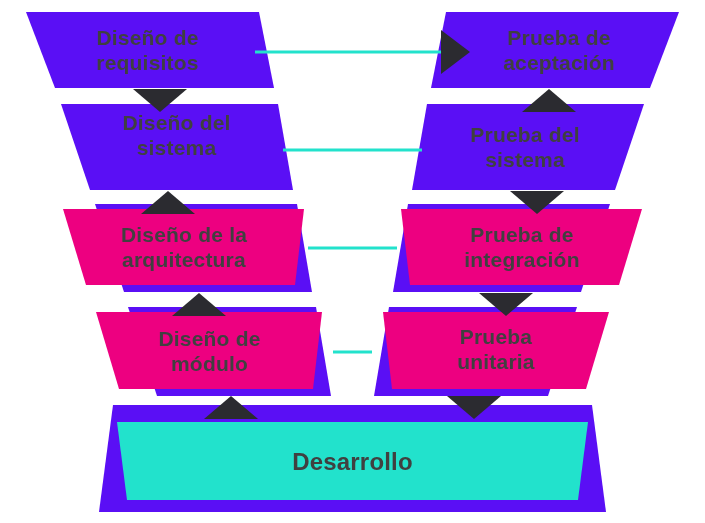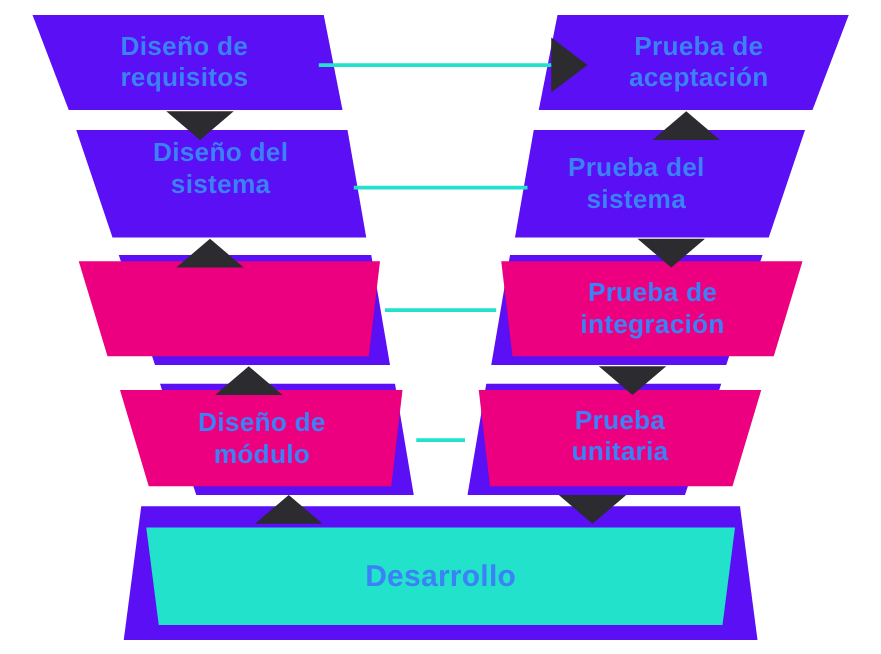--- a/index.html
+++ b/index.html
@@ -1,20 +1,20 @@
 <!DOCTYPE html>
 <html><head>
 <meta charset="utf-8">
 <style>
   html,body{margin:0;padding:0;background:#ffffff;}
   body{width:705px;height:523px;overflow:hidden;
        font-family:"Liberation Sans","DejaVu Sans",sans-serif;}
   #stage{position:relative;width:705px;height:523px;background:#fff;}
   .svgroot{position:absolute;left:0;top:0;width:705px;height:523px;}
-  .lbl{position:absolute;color:#3b82f6;font-weight:bold;font-size:21px;
+  .lbl{position:absolute;color:#404040;font-weight:bold;font-size:21px;
        line-height:25px;text-align:center;letter-spacing:.2px;
        white-space:pre-line;display:flex;align-items:center;
        justify-content:center;pointer-events:none;}
   .lbl-dev{font-size:24px;}
 </style>
 </head>
 <body>
 
 <div id="stage">
 
@@ -56,26 +56,28 @@
 
     <line x1="283" y1="150" x2="422" y2="150" stroke="#22E2CC" stroke-width="3"></line>
     <line x1="308" y1="248" x2="397" y2="248" stroke="#22E2CC" stroke-width="3"></line>
     <line x1="333" y1="352" x2="372" y2="352" stroke="#22E2CC" stroke-width="3"></line>
   </svg>
 
   <div class="lbl" style="left:30px;top:12px;width:235px;height:76px;">Diseño de
 requisitos</div>
   <div class="lbl" style="left:64px;top:92px;width:225px;height:86px;">Diseño del
 sistema</div>
+  <div class="lbl" style="left:70px;top:209px;width:228px;height:76px;">Diseño de la
+arquitectura</div>
   <div class="lbl" style="left:102px;top:312px;width:215px;height:77px;">Diseño de
 módulo</div>
 
   <div class="lbl" style="left:443px;top:12px;width:232px;height:76px;">Prueba de
 aceptación</div>
-  <div class="lbl" style="left:400px;top:104px;width:218px;height:86px;">Prueba del
+  <div class="lbl" style="left:416px;top:104px;width:218px;height:86px;">Prueba del
 sistema</div>
   <div class="lbl" style="left:408px;top:209px;width:228px;height:76px;">Prueba de
 integración</div>
   <div class="lbl" style="left:390px;top:312px;width:212px;height:73px;">Prueba
 unitaria</div>
 
   <div class="lbl lbl-dev" style="left:117px;top:422px;width:471px;height:78px;">Desarrollo</div>
 
 </div>
 

